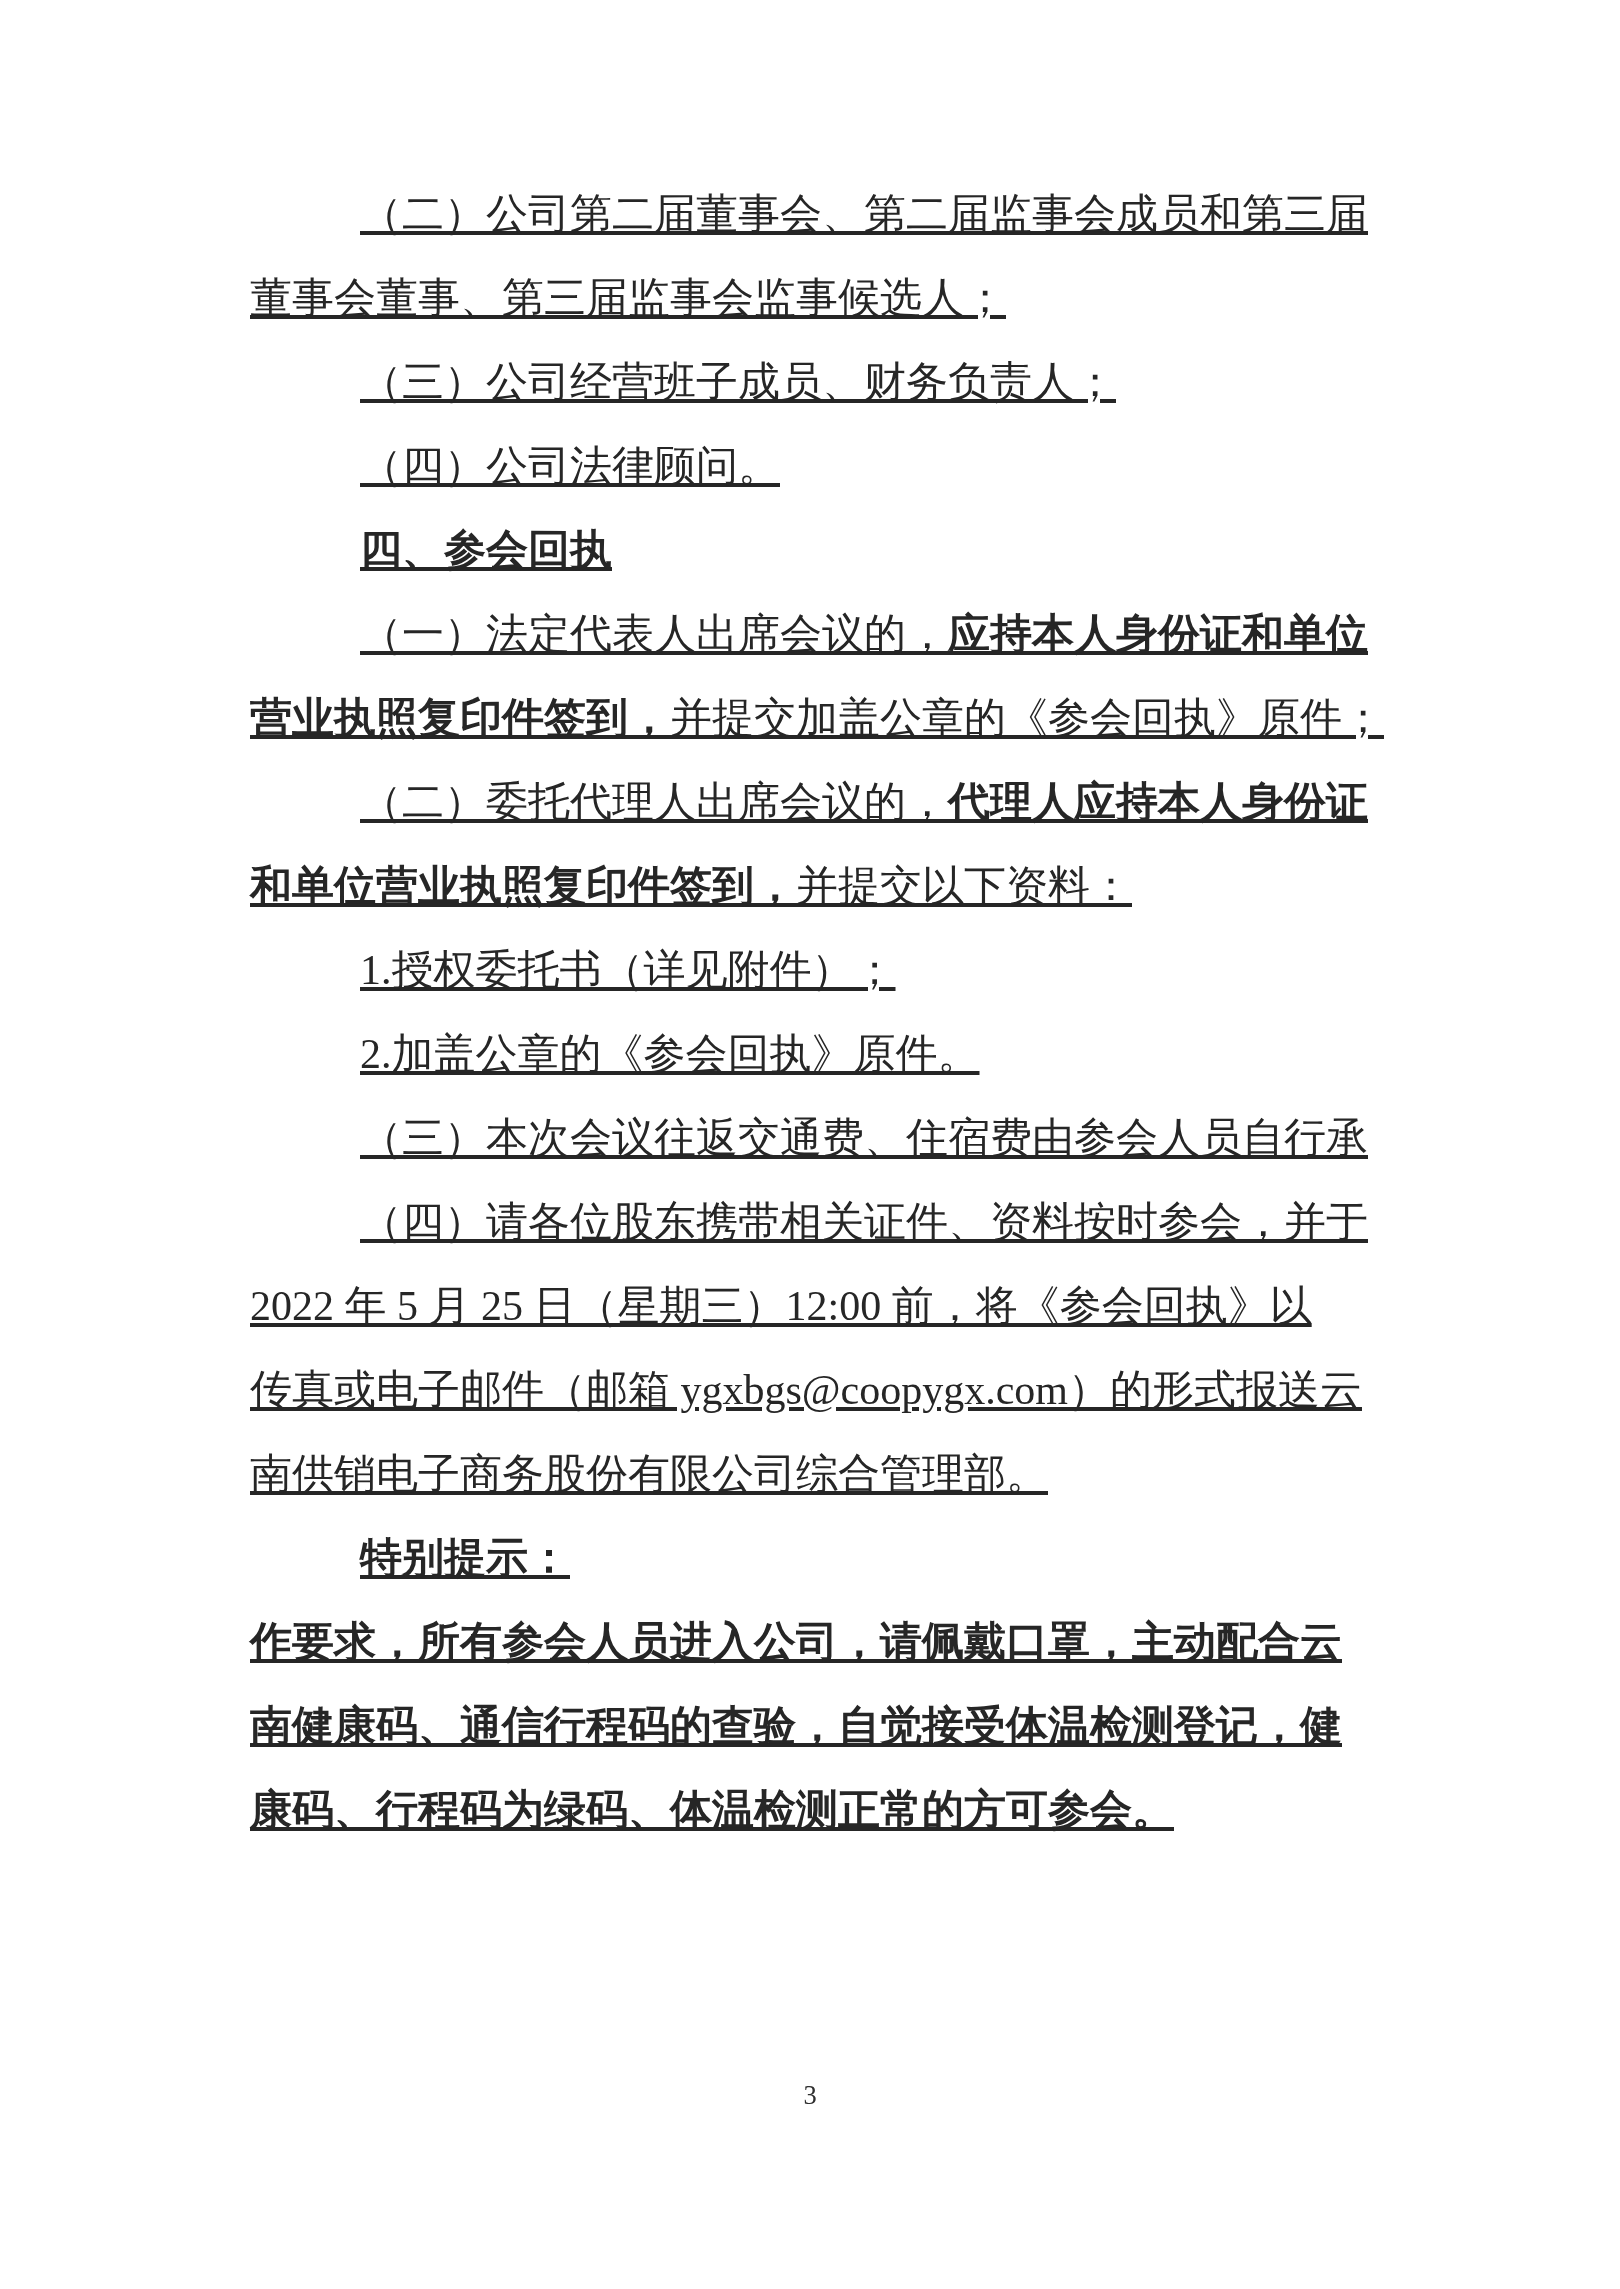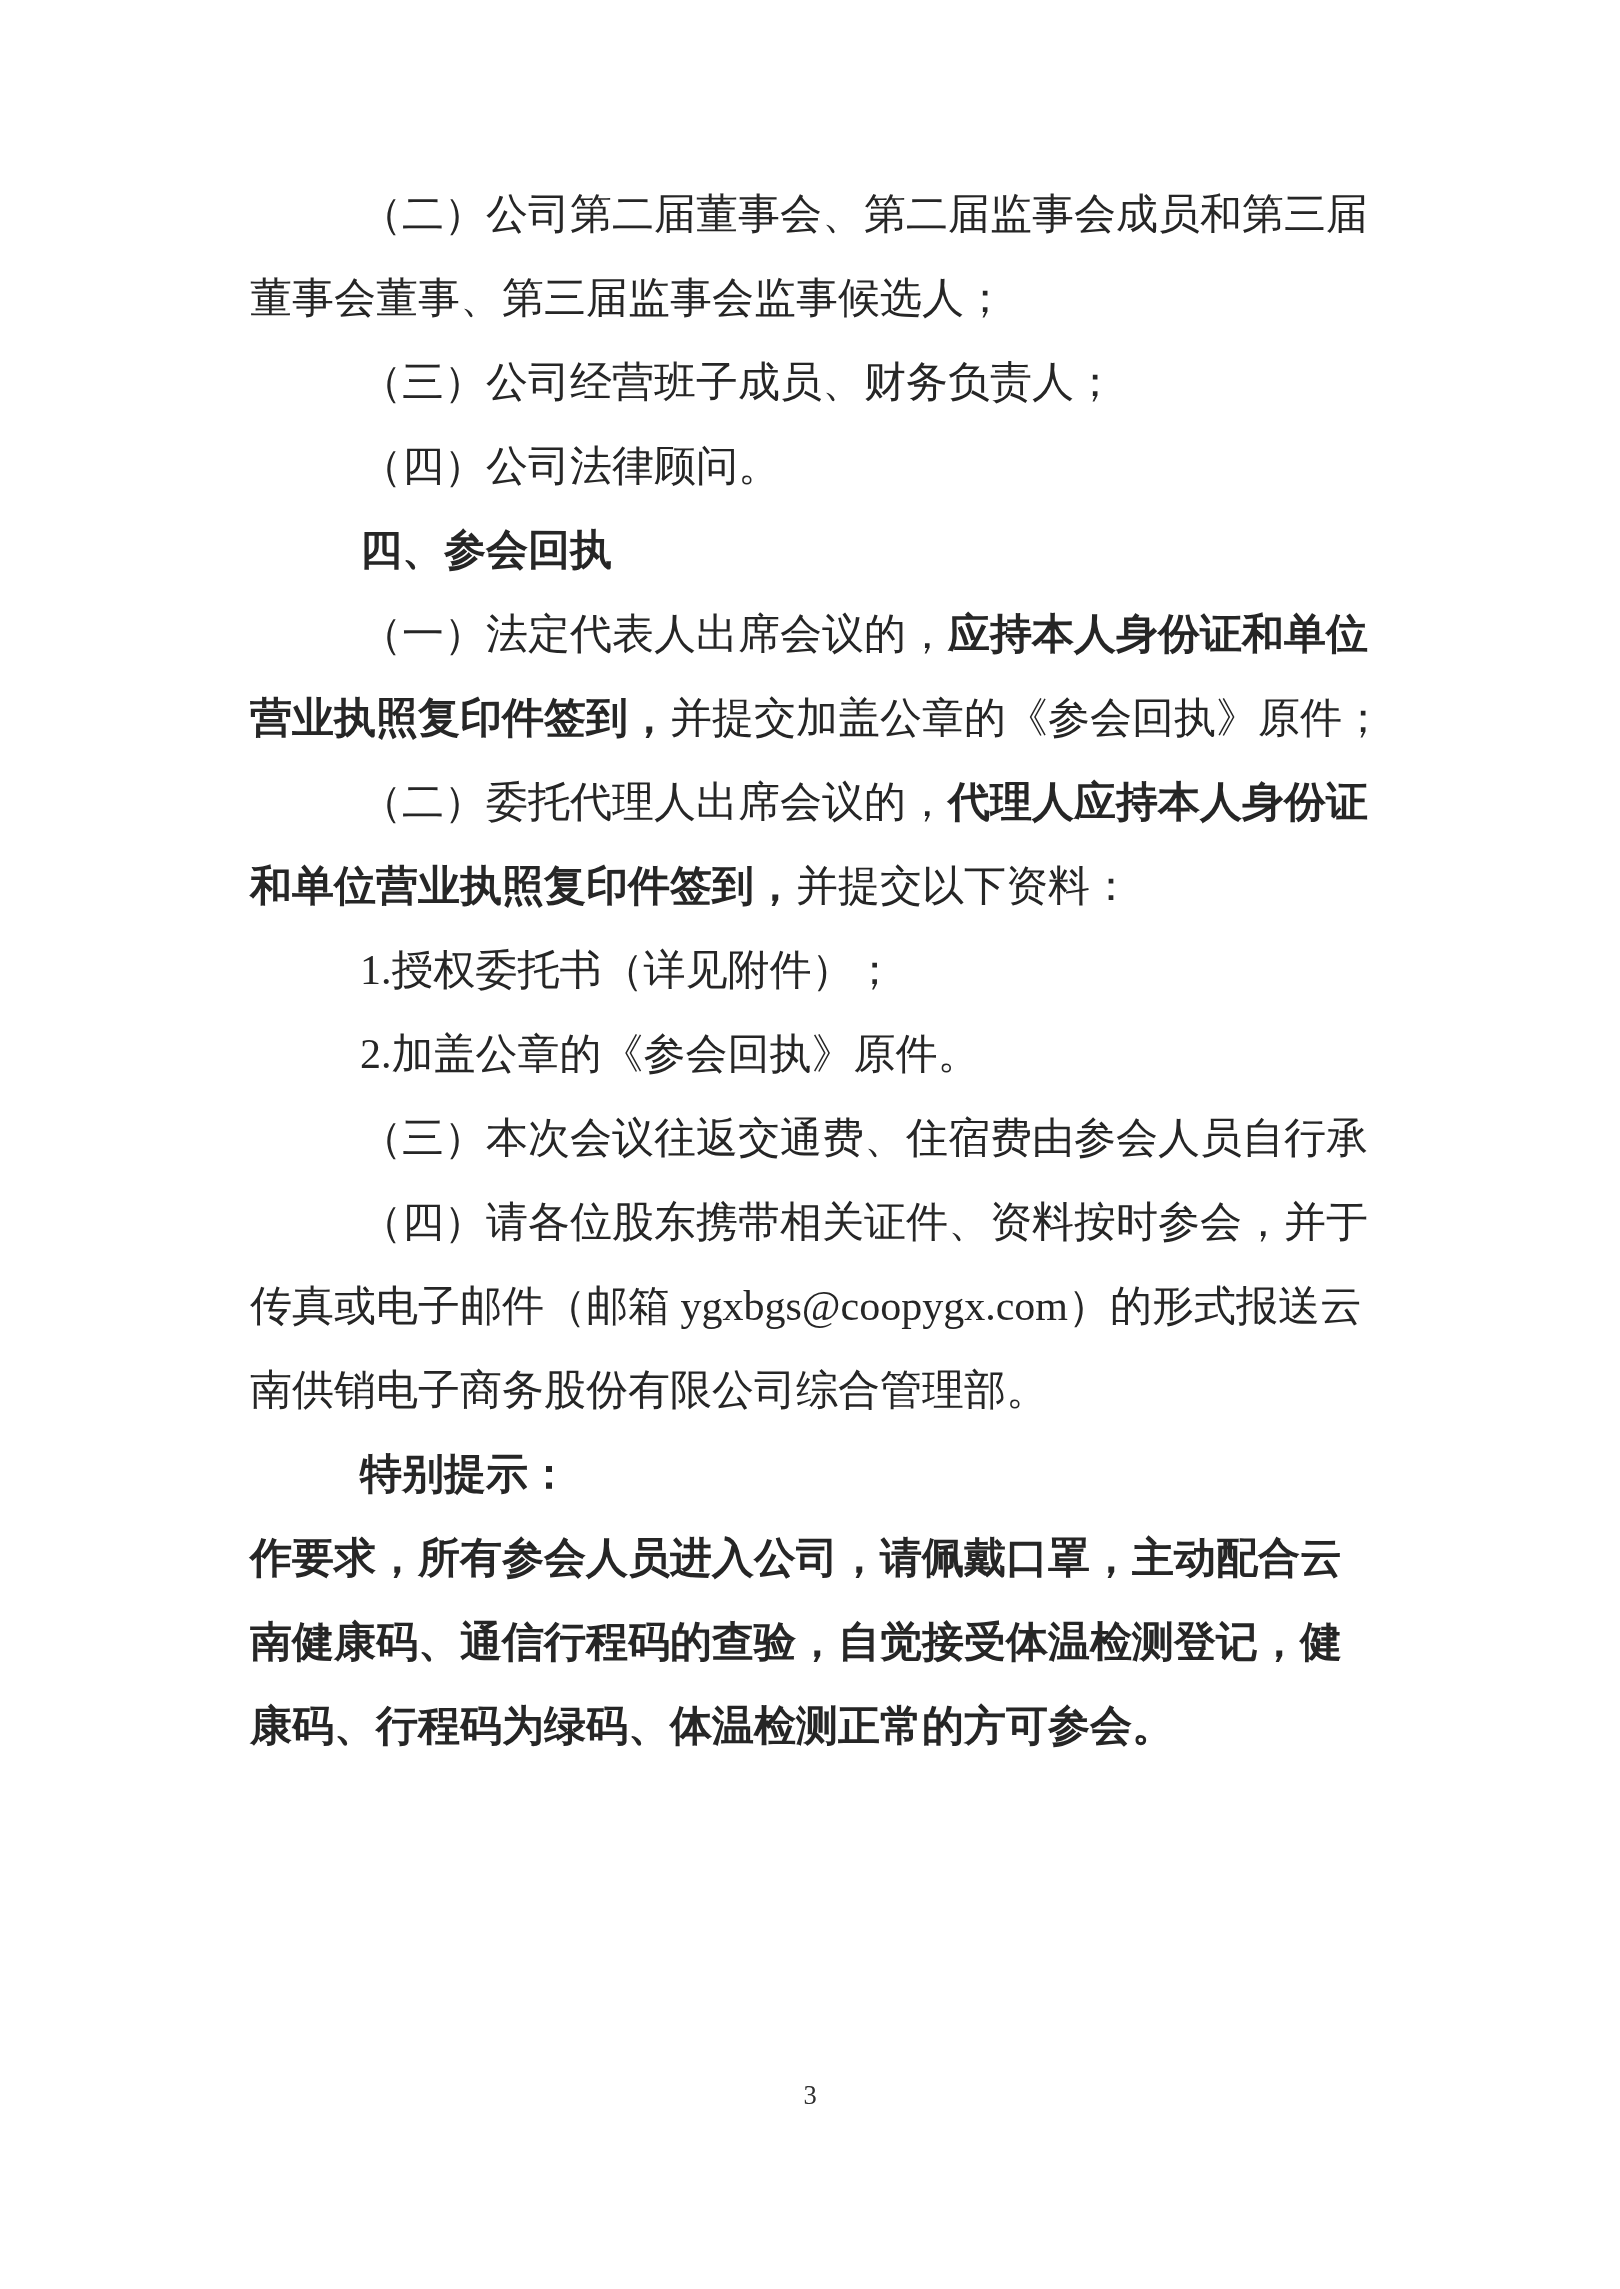--- a/index.html
+++ b/index.html
@@ -27,20 +27,21 @@
     left: 250px;
     top: 172px;
     width: 1166px;
   }
   .ln {
     height: 84px;
     line-height: 84px;
     font-size: 42px;
     white-space: nowrap;
     letter-spacing: 0px;
+    text-decoration: underline;
   }
   .ind { text-indent: 110px; }
   .b { font-weight: bold; }
   .heading { font-weight: bold; }
   .page-num {
     position: absolute;
     left: 0;
     top: 2076px;
     width: 1620px;
     text-align: center;
@@ -65,20 +66,21 @@
 
     <div class="ln ind"><span>（一）法定代表人出席会议的，</span><span class="b">应持本人身份证和单位</span></div>
     <div class="ln"><span class="b">营业执照复印件签到，</span><span>并提交加盖公章的《参会回执》原件；</span></div>
     <div class="ln ind"><span>（二）委托代理人出席会议的，</span><span class="b">代理人应持本人身份证</span></div>
     <div class="ln"><span class="b">和单位营业执照复印件签到，</span><span>并提交以下资料：</span></div>
 
     <div class="ln ind"><span>1.授权委托书（详见附件）；</span></div>
     <div class="ln ind"><span>2.加盖公章的《参会回执》原件。</span></div>
     <div class="ln ind"><span>（三）本次会议往返交通费、住宿费由参会人员自行承</span></div>
     <div class="ln ind"><span>（四）请各位股东携带相关证件、资料按时参会，并于</span></div>
+    <div class="ln"><span>2022 年 5 月 25 日（星期三）12:00 前，将《参会回执》以</span></div>
     <div class="ln"><span>传真或电子邮件（邮箱 ygxbgs@coopygx.com）的形式报送云</span></div>
     <div class="ln"><span>南供销电子商务股份有限公司综合管理部。</span></div>
 
     <div class="ln ind heading"><span>特别提示：</span></div>
 
     <div class="ln b"><span>作要求，所有参会人员进入公司，请佩戴口罩，主动配合云</span></div>
     <div class="ln b"><span>南健康码、通信行程码的查验，自觉接受体温检测登记，健</span></div>
     <div class="ln b"><span>康码、行程码为绿码、体温检测正常的方可参会。</span></div>
 
   </div>

